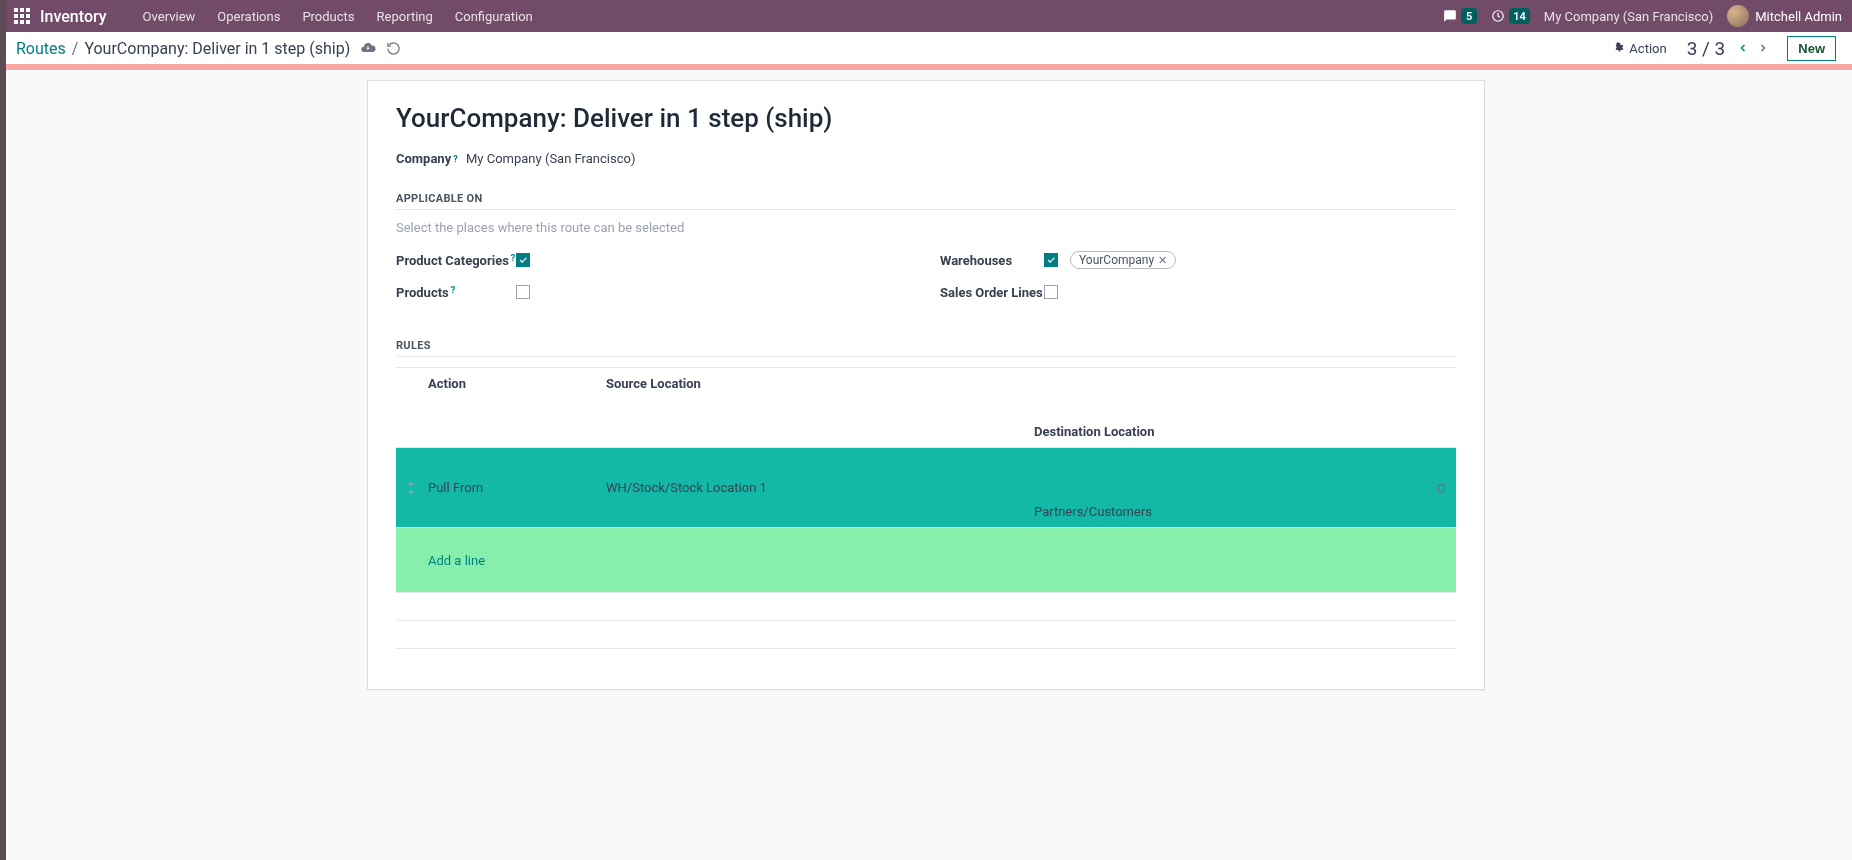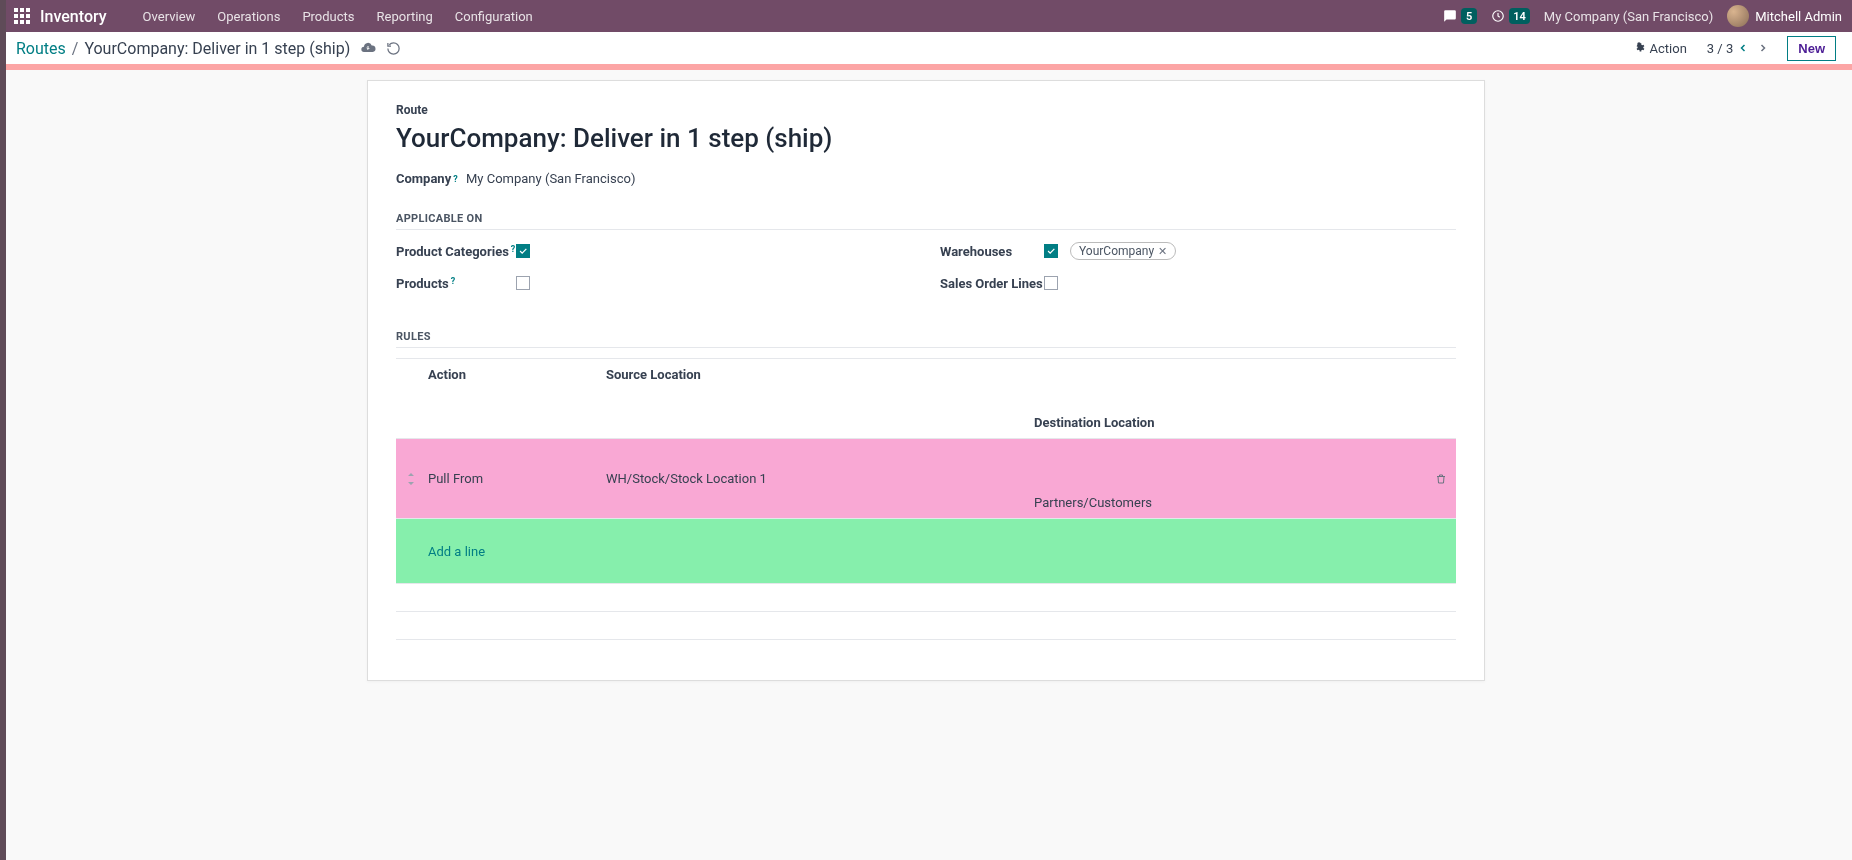--- a/index.html
+++ b/index.html
@@ -49,24 +49,24 @@
     display:flex; align-items:center;
     padding: 0 16px;
   }
   .breadcrumb { display:flex; align-items:center; font-size:16px; gap:6px;}
   .breadcrumb a { color:#017E84; text-decoration:none; cursor:pointer;}
   .breadcrumb .sep { color:#6b7280; }
   .breadcrumb .current { color:#374151; }
   .inline-icon { width:16px; height:16px; cursor:pointer; color:#6b7280; margin-left:10px; display:inline-flex; align-items:center; }
   .controlbar .spacer { flex:1; }
   .action-btn { display:flex; align-items:center; gap:4px; color:#374151; cursor:pointer; font-size:13px; margin-right:20px;}
-  .pager { color:#374151; font-size:13px; }
+  .pager { color:#374151; font-size:19px; margin-right:8px;}
   .chevron { width:20px; height:20px; display:inline-flex; align-items:center; justify-content:center; cursor:pointer; color:#374151;}
   .new-btn {
-    border:1px solid #017E84; color:#4c1d95; background:#fff;
+    border:1px solid #017E84; color:#14532d; background:#fff;
     padding:4px 10px; font-size:13px; font-weight:600; cursor:pointer;
     border-radius:0; margin-left:14px;
   }
   
   .sheet-wrap { display:flex; justify-content:center; padding-top:10px;}
   .sheet {
     width:1118px; background:#fff; border:1px solid #ddd;
     box-shadow:0 1px 3px rgba(0,0,0,0.04);
     padding: 22px 28px 40px 28px;
   }
@@ -92,21 +92,21 @@
   .checkbox.checked svg { stroke:#fff; }
   .tag {
     display:inline-flex; align-items:center; gap:4px;
     border:1px solid #bbb; border-radius:10px; padding:1px 8px; font-size:12px; color:#4b5563;
     margin-left:12px; background:#fff;
   }
   .tag .x { cursor:pointer; font-size:11px; color:#6b7280;}
   
   .rules-table { width:100%; margin-top:8px; }
   .rules-header { display:flex; border-top:1px solid #e5e7eb; border-bottom:1px solid #e5e7eb; padding:8px 0; font-weight:700; font-size:13px; color:#374151;}
-  .rules-row { display:flex; border-bottom:1px solid #e5e7eb; padding:8px 0; font-size:13px; align-items:center; background:#f9a8d4;}
+  .rules-row { display:flex; border-bottom:1px solid #e5e7eb; padding:8px 0; font-size:13px; align-items:center; background:#14b8a6;}
   .rules-row.add { background:#86efac;}
   .col-handle { width:30px; display:flex; justify-content:center; color:#9ca3af; cursor:grab;}
   .col-action { width:180px; padding-left:2px;}
   .col-source { width:428px;}
   .col-dest { flex:1;margin-top:48px;}
   .col-del { width:30px; display:flex; justify-content:center; color:#6b7280; cursor:pointer;}
   .add-line { color:#017E84; cursor:pointer;}
   .rules-footer-spacer { height:28px; border-bottom:1px solid #e5e7eb;}
   .rules-bottom-line { height:28px; border-bottom:1px solid #e5e7eb; margin-top:0;}
   svg.icon-sm { width:14px; height:14px; }
@@ -192,33 +192,33 @@
   <span class="chevron">
     <svg width="12" height="12" viewBox="0 0 24 24" fill="none" stroke="#6b7280" stroke-width="3">
         <path d="M9 6l6 6-6 6"></path>
       </svg>
   </span>
   <button class="new-btn">New</button>
 </div>
 
 <div class="sheet-wrap">
   <div class="sheet">
-    <div class="field-label-sm">Route</div>
     <div class="route-title">YourCompany: Deliver in 1 step (ship)</div>
 
     <div class="row">
       <div class="label-col">
         <span>Company</span>
           <span class="help-q">?</span>
       </div>
       <div class="value-col">My Company (San Francisco)</div>
     </div>
 
     <div class="section-title">Applicable On</div>
     <div class="section-divider"></div>
+    <div class="hint">Select the places where this route can be selected</div>
 
     <div class="two-col">
       <div class="col-left">
         <div class="check-row">
           <div class="check-label">
               <span>Product Categories</span>
               <span class="help-q">?</span>
             </div>
           <span class="checkbox checked">
             <svg width="10" height="10" viewBox="0 0 24 24" fill="none" stroke-width="3">

